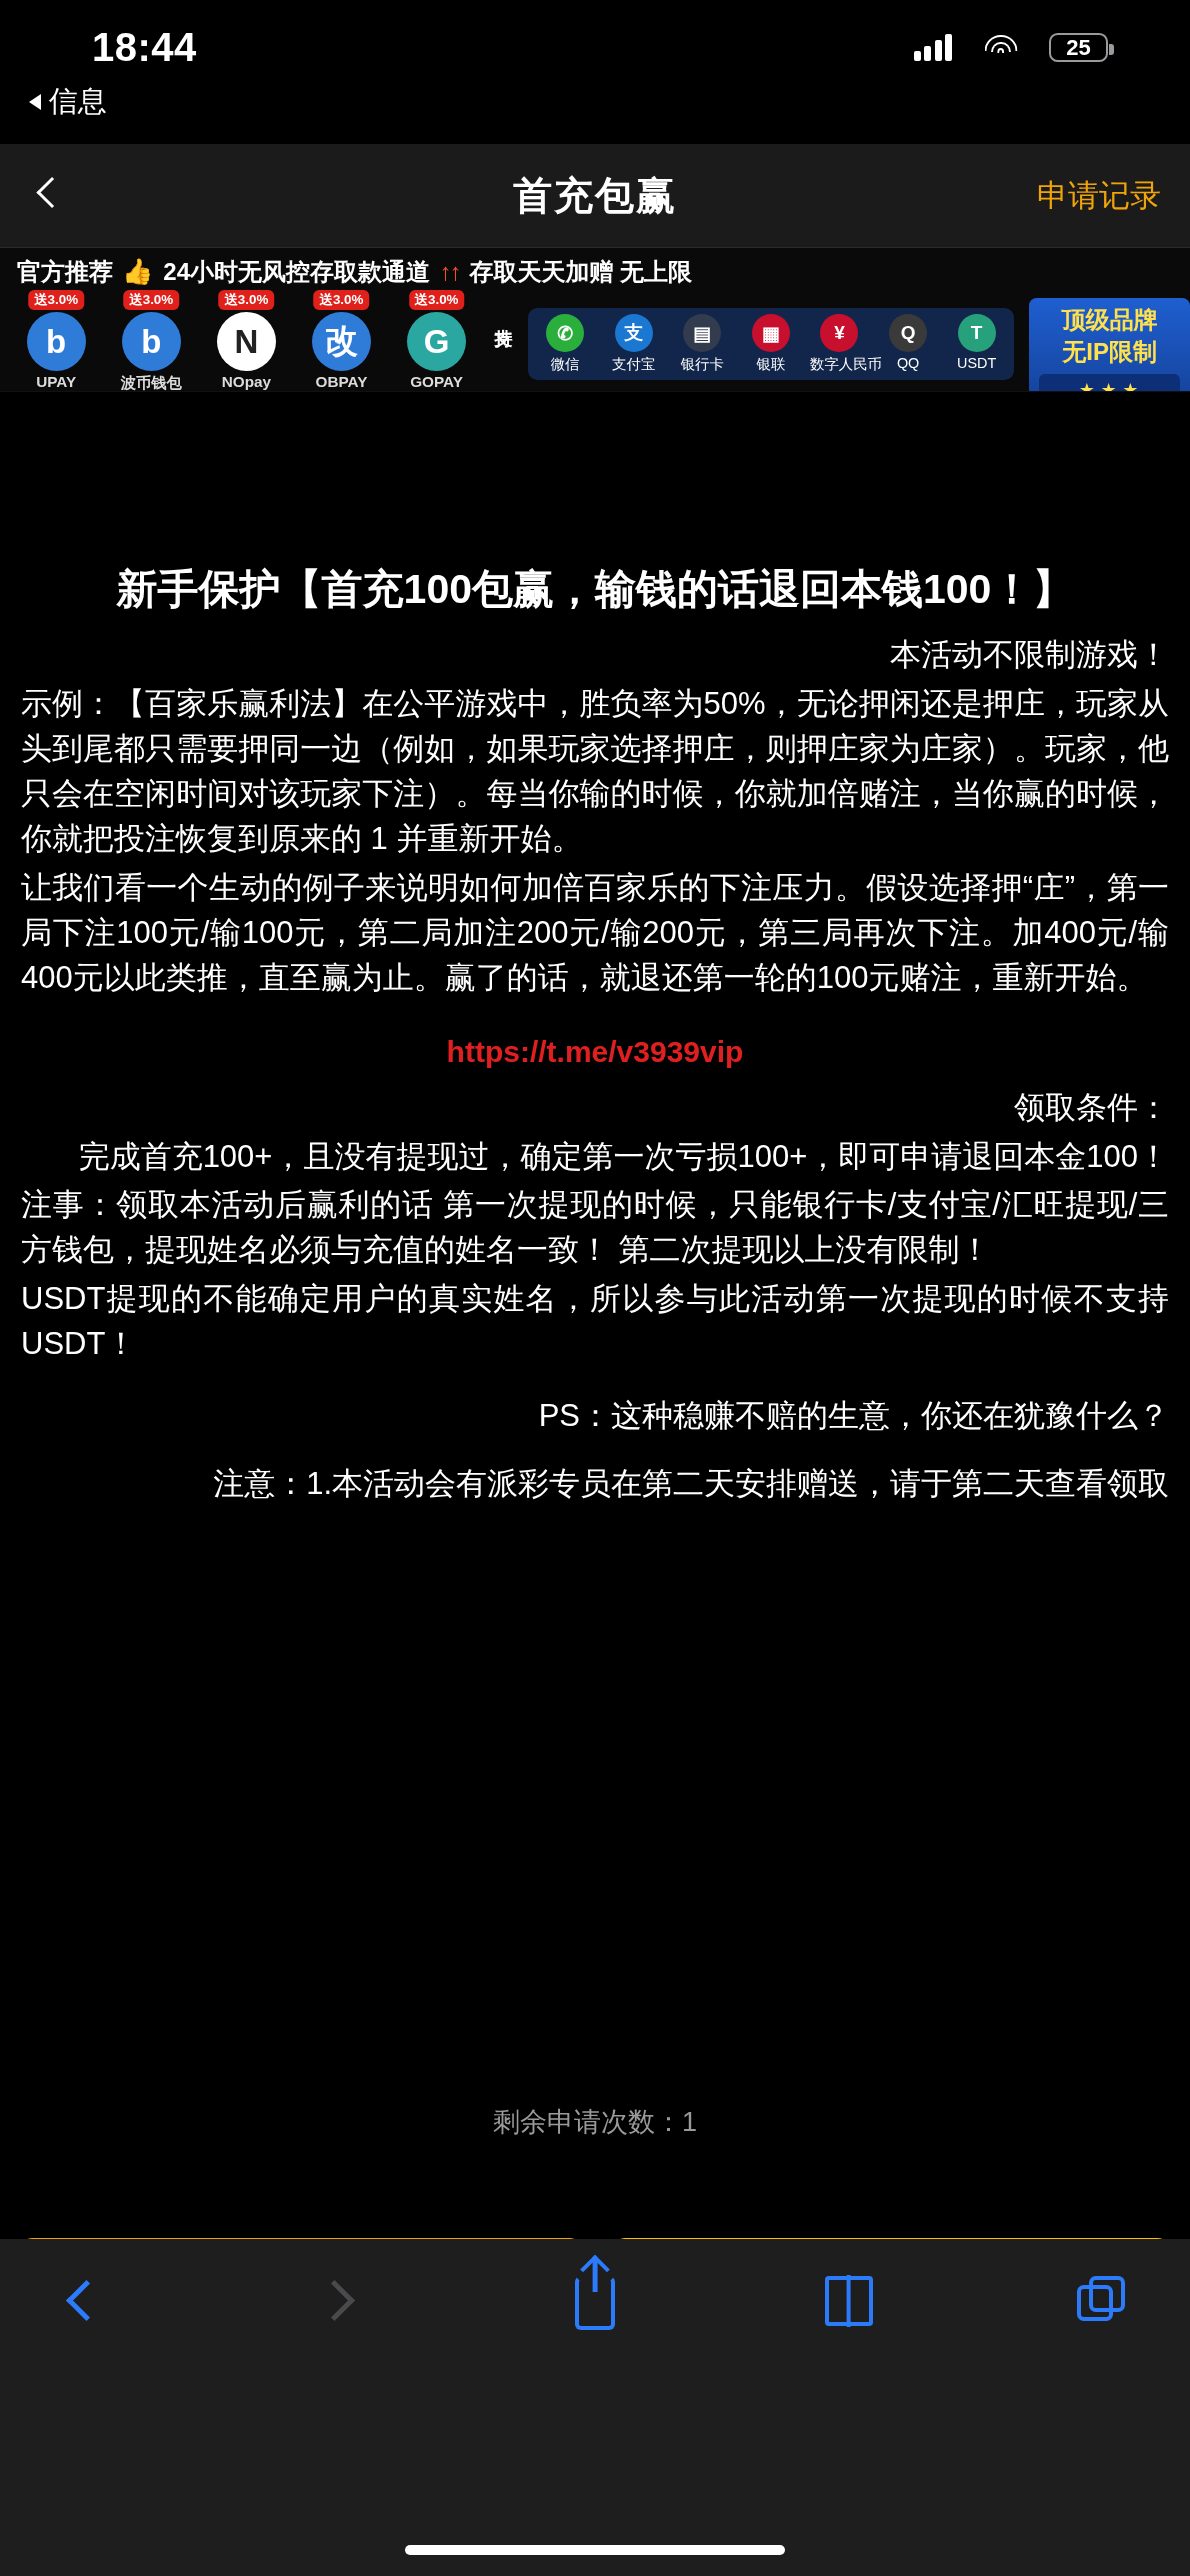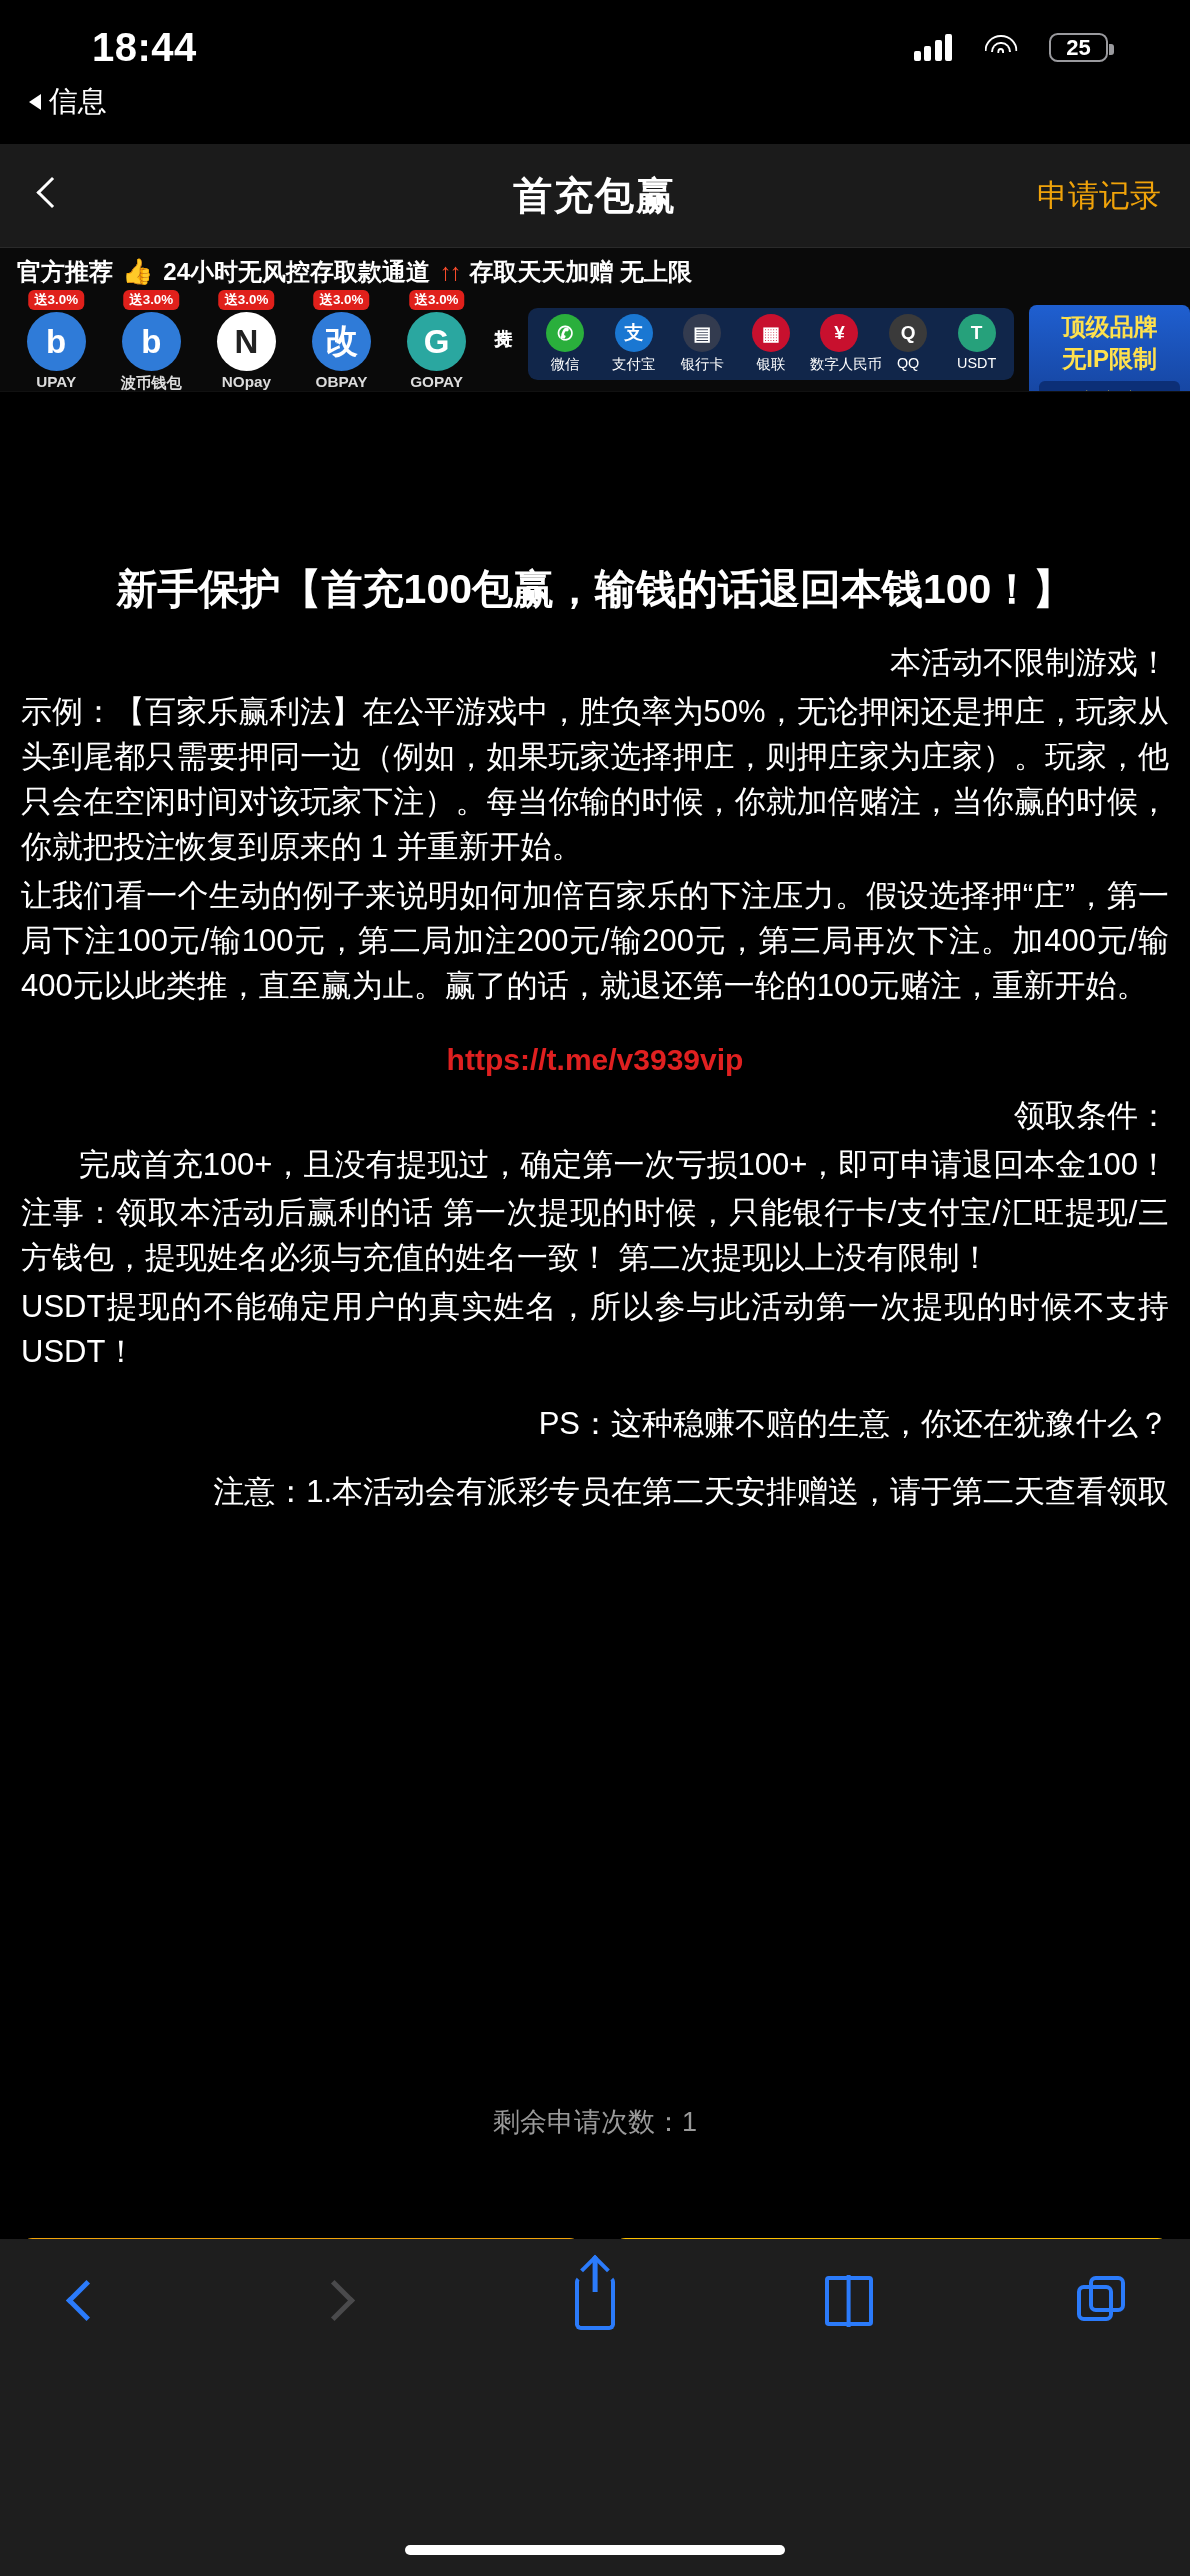--- a/index.html
+++ b/index.html
@@ -110,41 +110,41 @@
     display:flex; gap: 9.6px; align-items:flex-start;
   }
   .w-item { width: 59px; text-align:center; }
   .w-dot {
     width: 38px; height: 38px; border-radius: 50%; margin: 0 auto 2.9px;
     display:flex; align-items:center; justify-content:center;
     font-size: 19px; font-weight:800; color:#fff;
   }
   .w-label { font-size: 14.4px; color:#fff; white-space:nowrap; }
   .brandbox {
-    margin-left: 5.8px; margin-top: 14px; width: 188px; height: 132px;
+    margin-left: 5.8px; margin-top: 7px; width: 188px; height: 132px;
     background: linear-gradient(180deg,#1f5fd0,#123a8c);
     border-radius: 7.7px; color:#fff; text-align:center; padding-top:5.8px;
   }
   .brandbox .l1 { font-size:24px; font-weight:800; color:#ffe14d; }
   .brandbox .l2 { font-size:24px; font-weight:800; color:#ffe14d; }
   .brandbox .l3 {
     margin: 5.8px 9.6px 0; background:#0c2f77; border-radius:5.8px; padding: 5.8px 0;
     font-size: 19px; font-weight:700; line-height:1.3;
   }
   .stars { color:#ffe14d; font-size:15.3px; letter-spacing:1.9px; }
 
   
   .content {
     position:absolute; left:0; right:0; top: 535px; bottom: 476px;
     background:#000; color:#fff; padding: 27px 21px 0;
     overflow:hidden;
   }
   .headline {
     font-size: 41px; font-weight: 800; text-align:center; line-height:1.35;
-    margin-bottom: 24px;
+    margin-bottom: 16px;
   }
   .p-center { text-align:center; }
   .para {
     font-size: 31px; line-height: 1.45; color:#fff; margin-bottom: 3.8px; text-align: right;
   }
   .para.just { text-align: justify; }
   .red-block { margin-top: 29px; margin-bottom: 11.5px; }
   .red-line {
     font-size: 30px; font-weight: 700; color:#e02020; line-height:1.5;
   }

